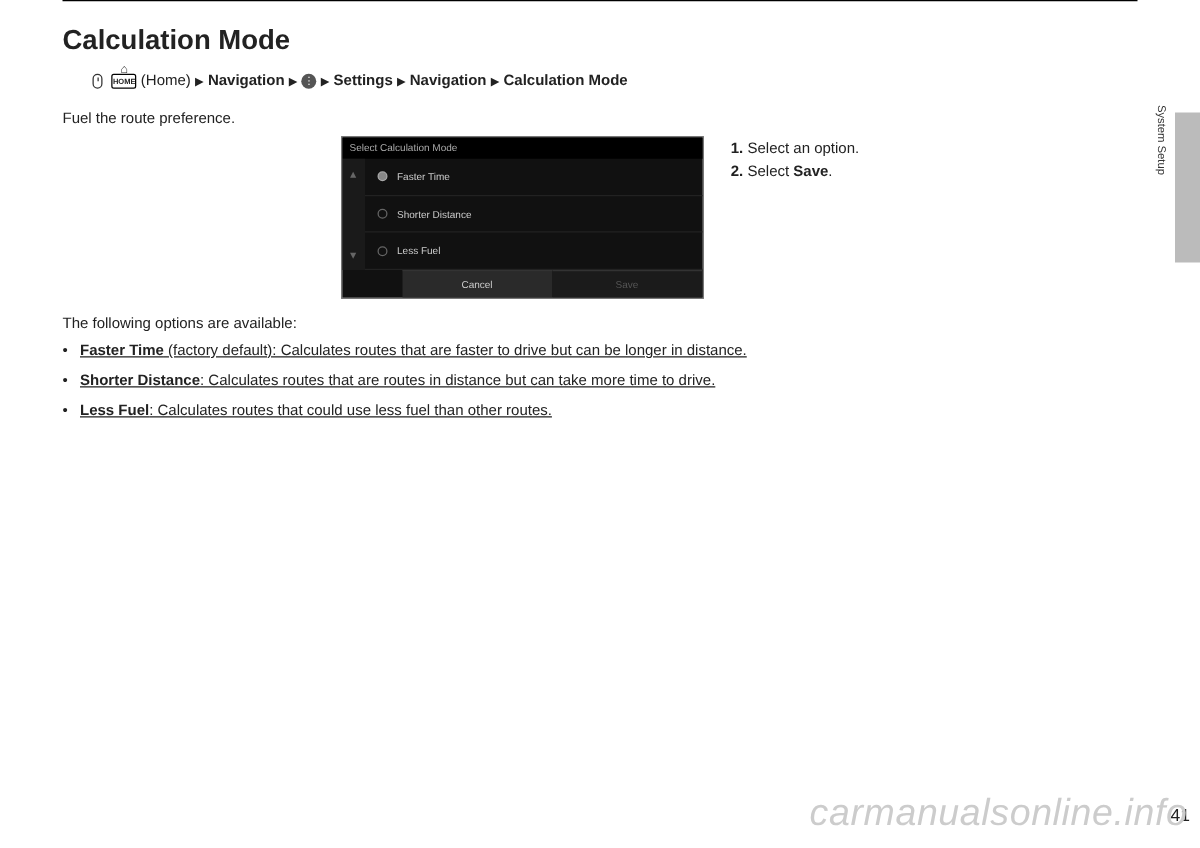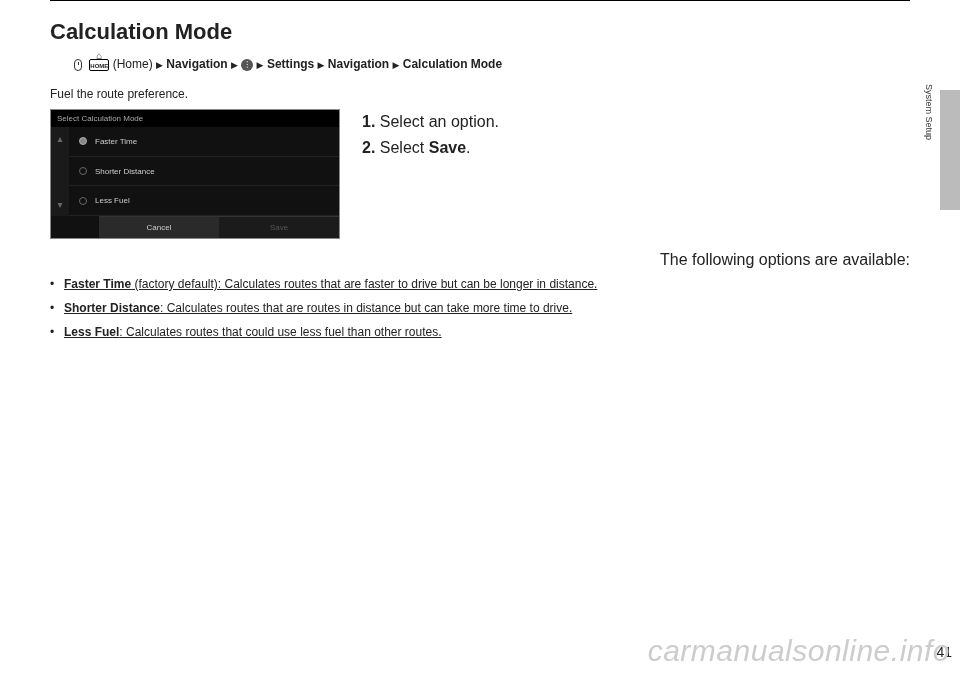--- a/index.html
+++ b/index.html
@@ -91,20 +91,21 @@
       background: #333;
     }
     .intro {
       font-size: 12px;
       margin-bottom: 8px;
     }
     .two-col {
       display: flex;
       gap: 22px;
       margin-bottom: 12px;
+      justify-content: center;
     }
     
     .shot {
       width: 290px;
       height: 130px;
       background: #111;
       border: 1px solid #888;
       font-size: 8px;
       color: #ccc;
       display: flex;
@@ -160,28 +161,27 @@
       background: #2a2a2a;
       color: #ccc;
       font-size: 8px;
       display: flex;
       align-items: center;
       justify-content: center;
       border-top: 1px solid #333;
     }
     .shot-btn.disabled { color: #555; background: #1b1b1b; }
     .steps {
-      font-size: 16px;
+      font-size: 12px;
       line-height: 1.6;
     }
     .steps .num { font-weight: bold; }
     .opts-intro {
-      font-size: 16px;
+      font-size: 12px;
       margin: 6px 0 6px 0;
-      text-align: right;
     }
     ul.opts {
       list-style: none;
       font-size: 12px;
       line-height: 1.5;
       max-width: 560px;
       text-decoration: underline;
     }
     ul.opts li {
       position: relative;

